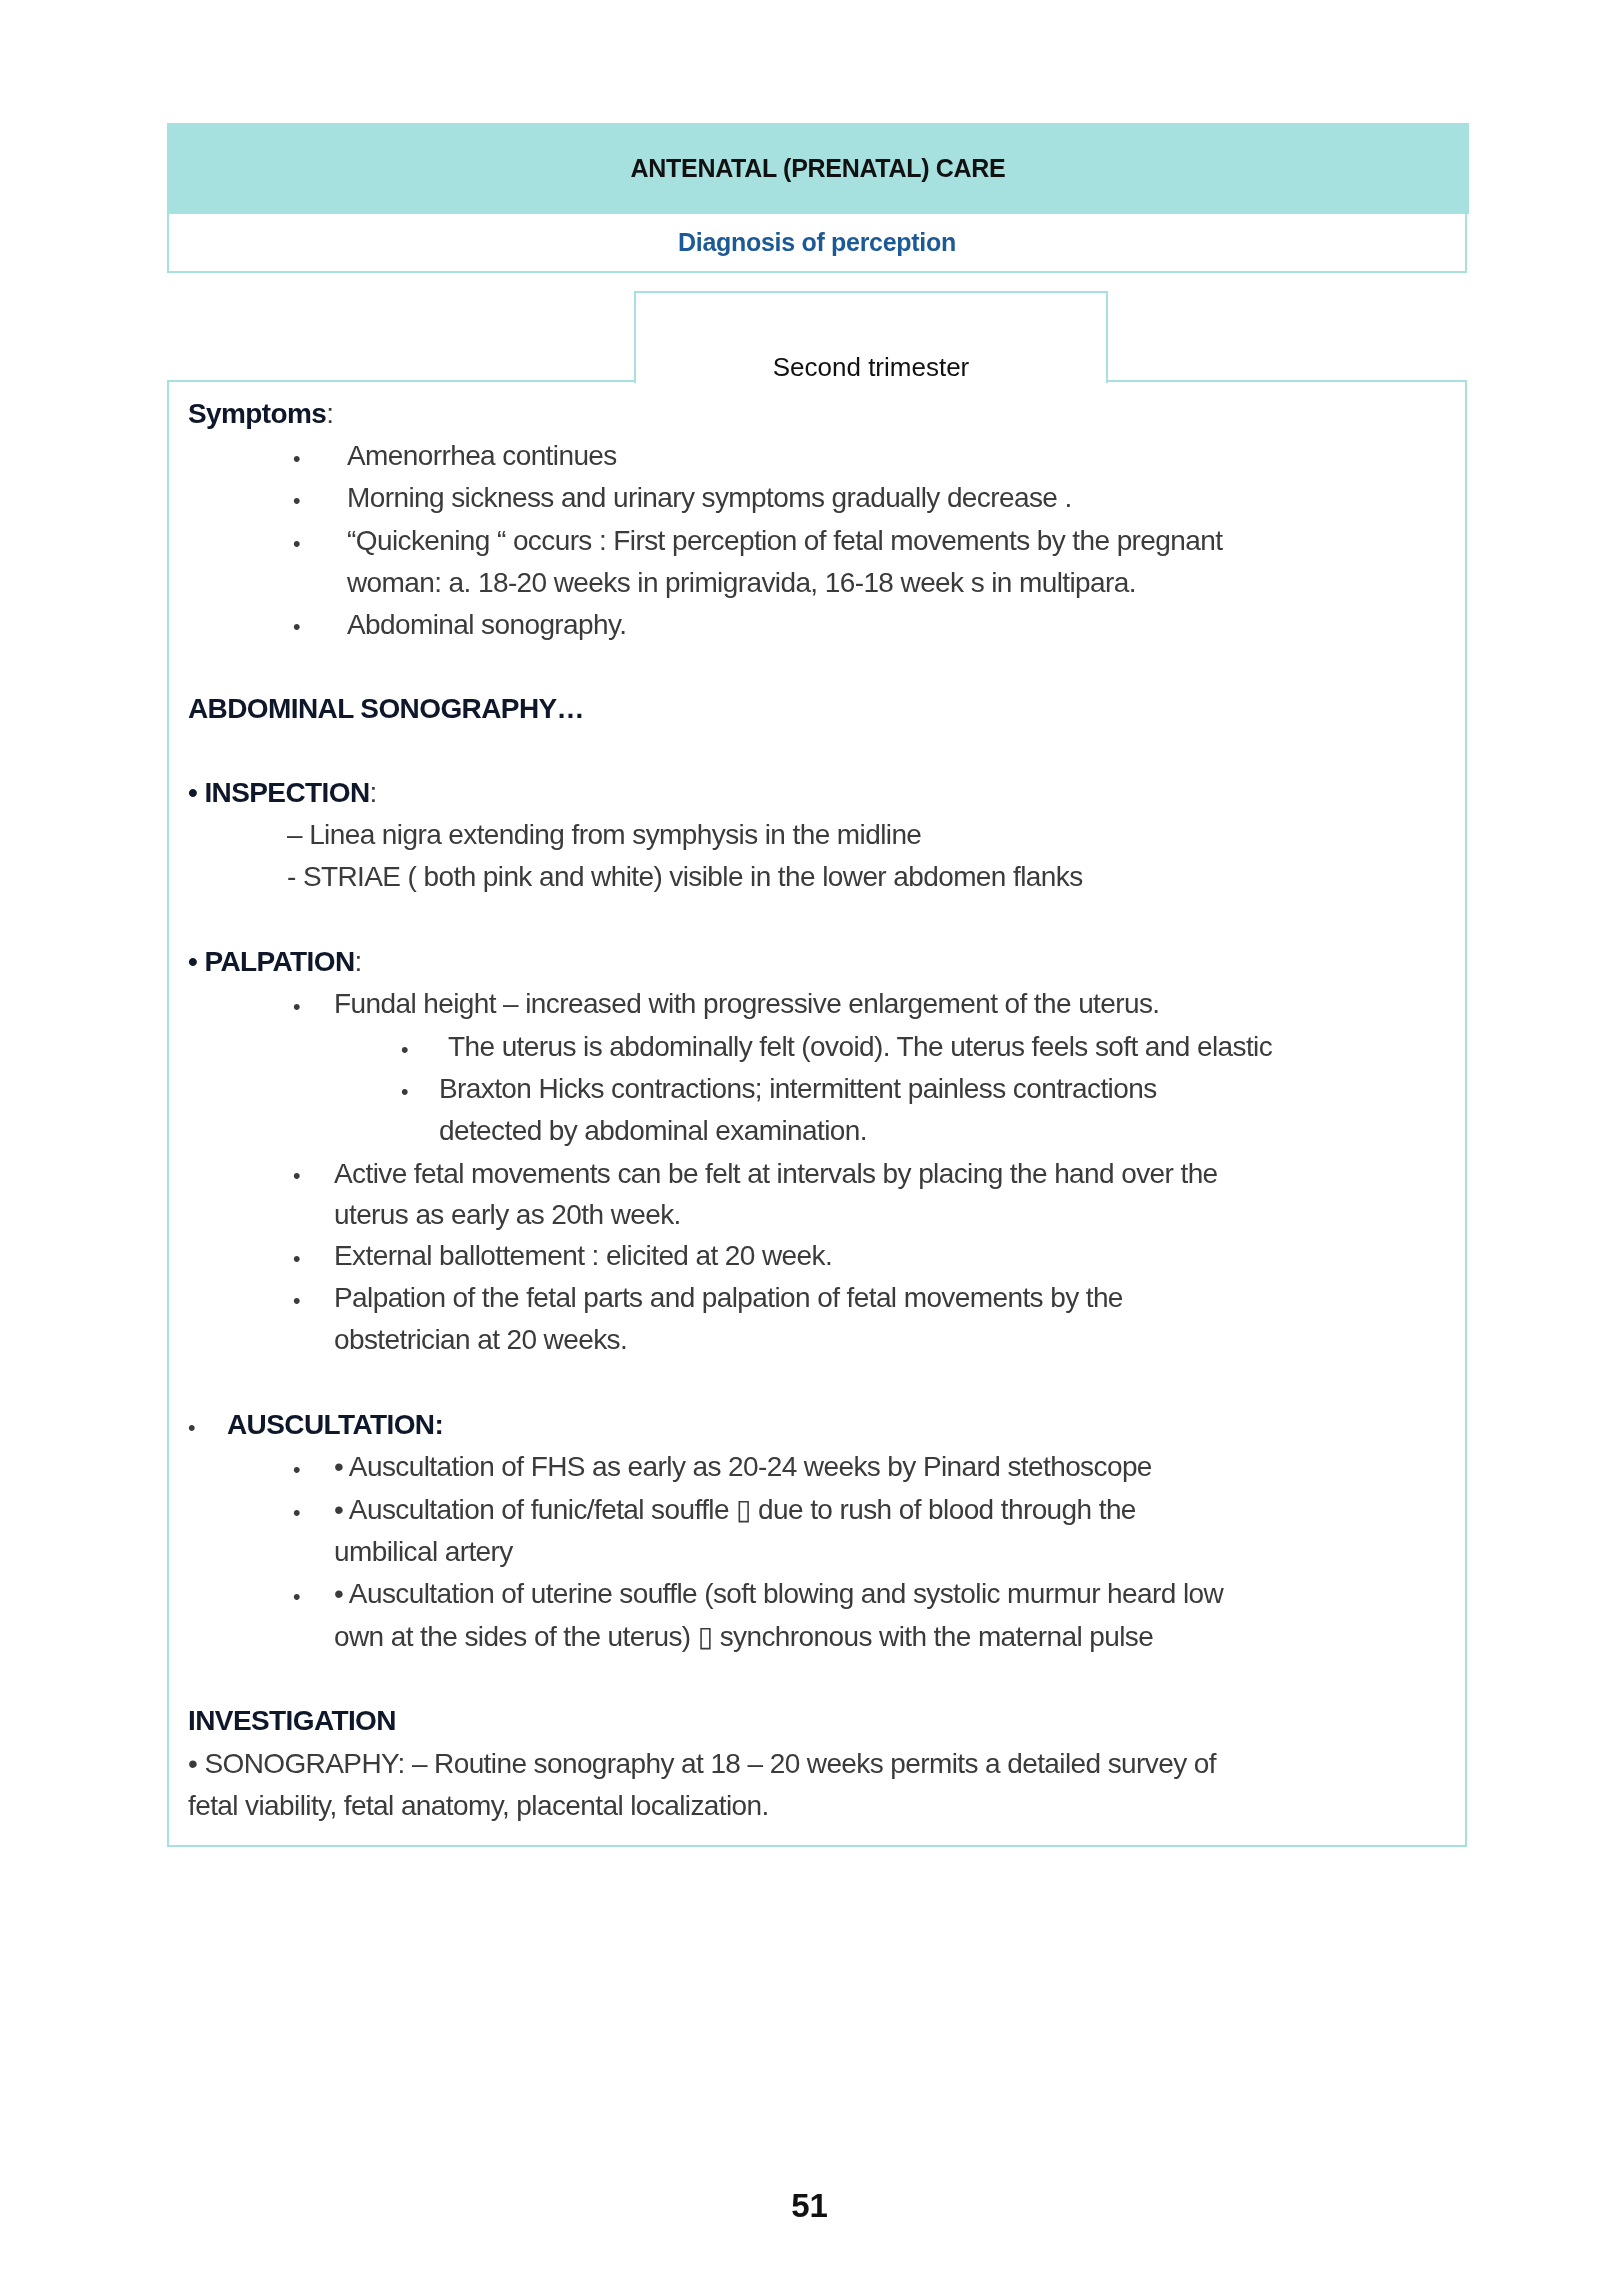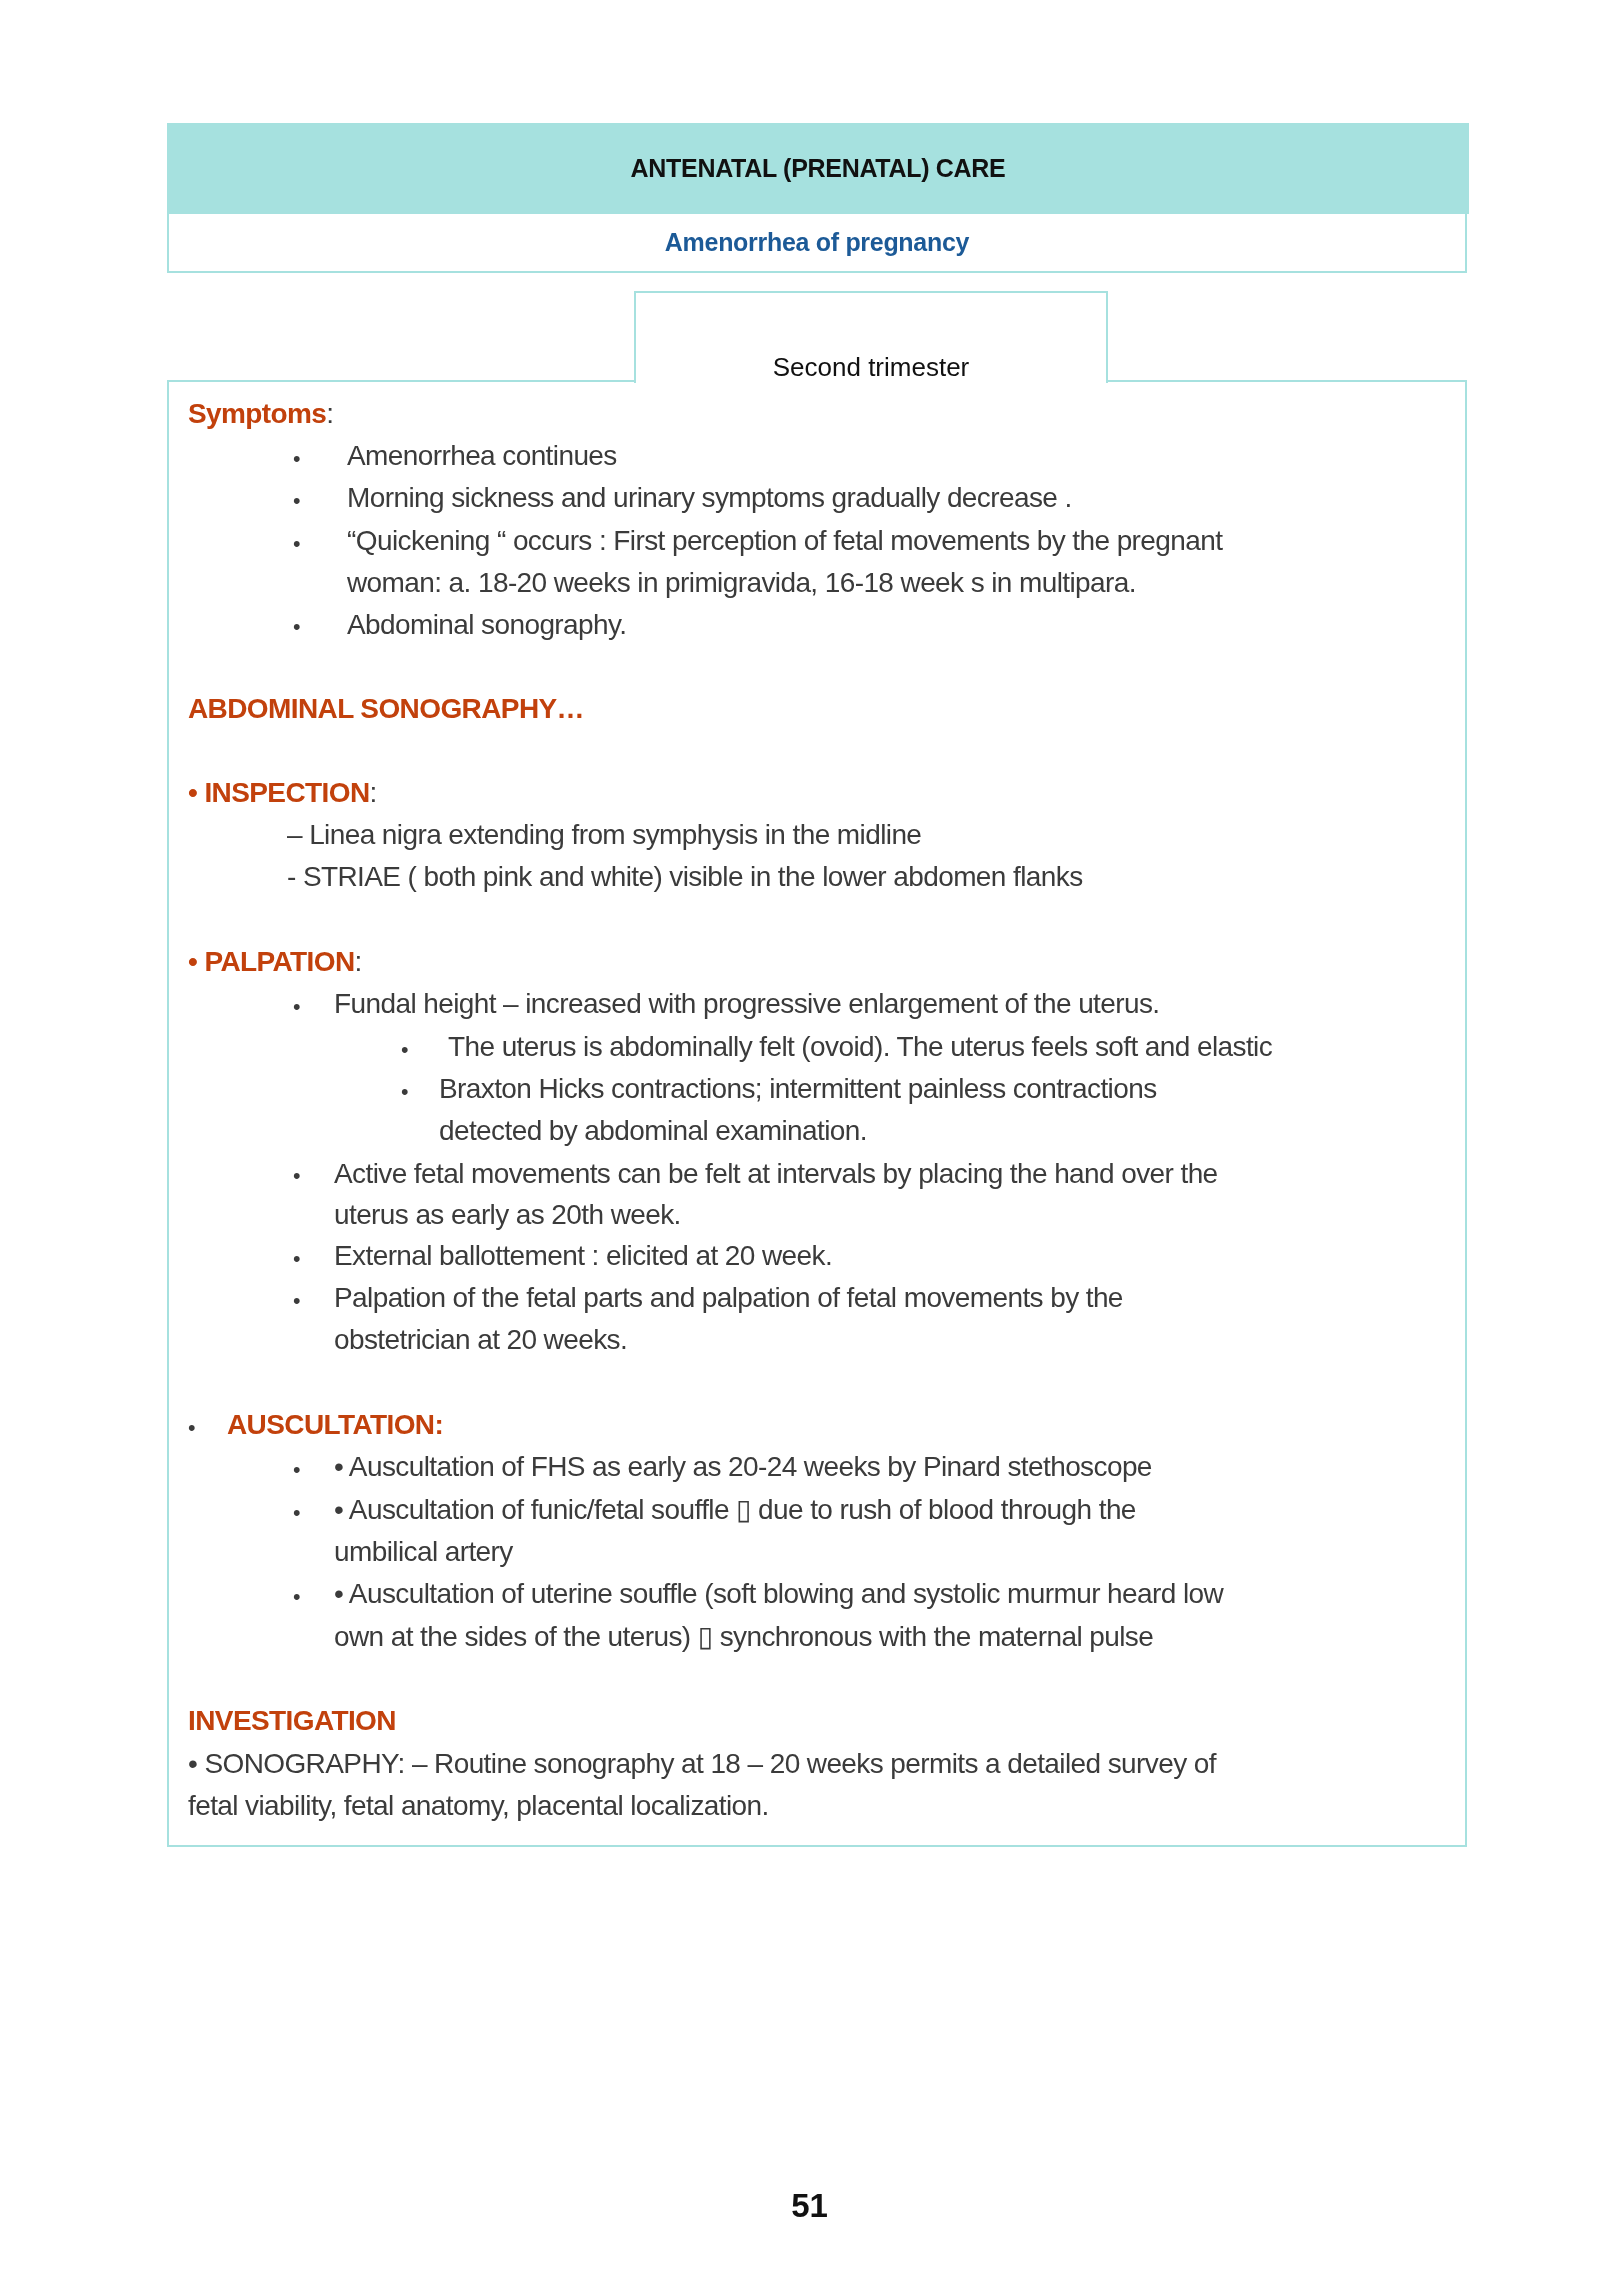--- a/index.html
+++ b/index.html
@@ -12,34 +12,34 @@
   .diag-box { position:absolute; left:167px; top:212px; width:1296px; height:57px;
               border:2.9px solid #a6e1df; display:flex; align-items:center; justify-content:center; }
   .diag-title { font-size:25px; font-weight:bold; color:#1c5a97; letter-spacing:-0.3px; }
   .tri-box { position:absolute; left:634px; top:291px; width:470px; height:90px;
              border:2.9px solid #a6e1df; border-bottom:none; background:#fff;
              display:flex; align-items:flex-end; justify-content:center; }
   .tri-title { font-size:26px; color:#111; }
   .main-box { position:absolute; left:167px; top:380px; width:1296px; height:1463px;
               border:2.9px solid #a6e1df; }
   .txt { font-size:28px; letter-spacing:-0.6px; line-height:1; }
-  .bold { font-weight:bold; color:#c2410c; }
+  .bold { font-weight:bold; color:#0f172a; }
   .bullet { font-size:21.5px; color:#3b3b3b; }
   .page-num { position:absolute; left:0; width:1619px; top:2187px; text-align:center;
               font-size:33px; font-weight:bold; color:#111; }
 </style>
 </head>
 <body>
 
 <div class="header-bar">
   <span class="header-title">ANTENATAL (PRENATAL) CARE</span>
 </div>
 
 <div class="diag-box">
-  <span class="diag-title">Amenorrhea of pregnancy</span>
+  <span class="diag-title">Diagnosis of perception</span>
 </div>
 
 <div class="main-box"></div>
 
 <div class="tri-box">
   <span class="tri-title">Second trimester</span>
 </div>
 
 <div class="abs txt" style="left:188px; top:400px;"><span class="bold">Symptoms</span><span>:</span></div>
 

